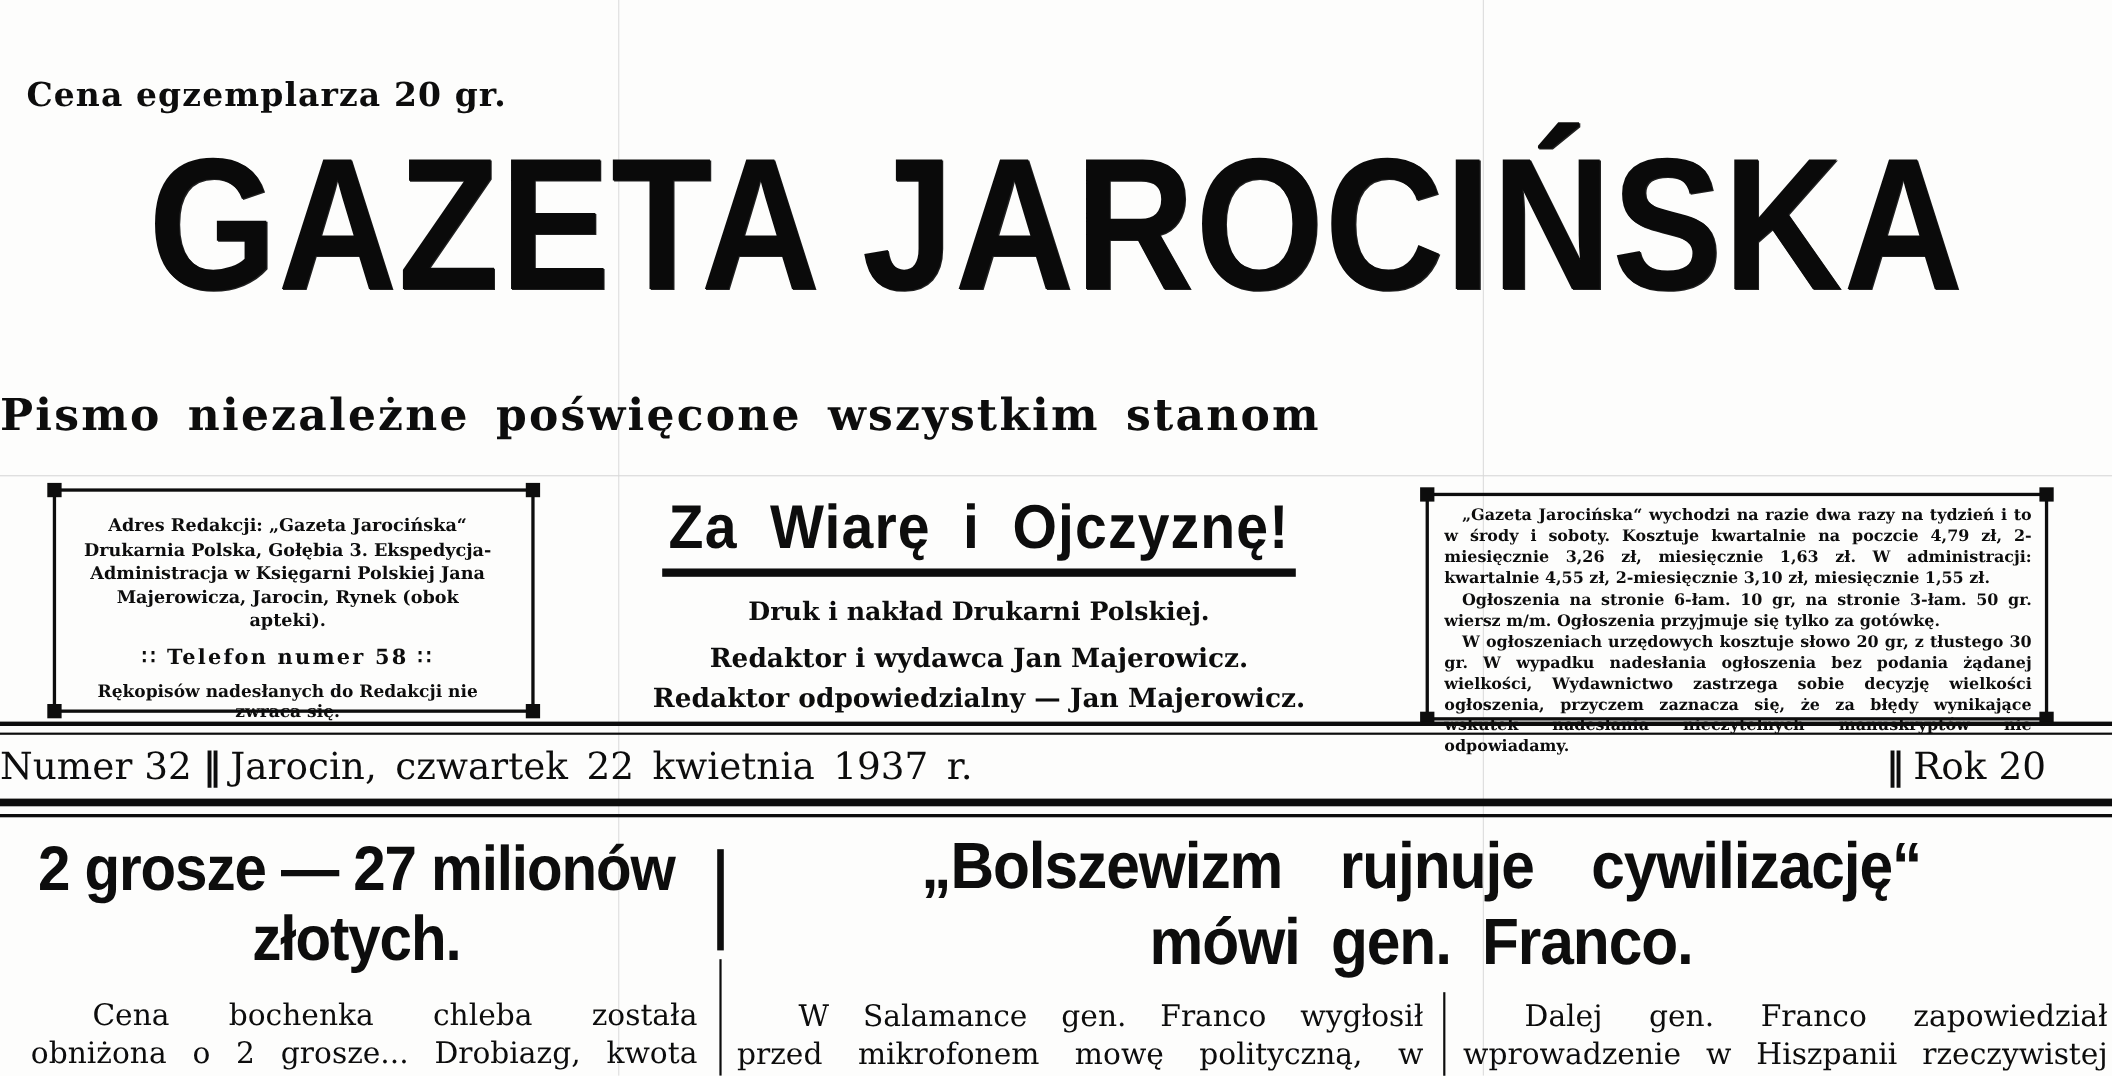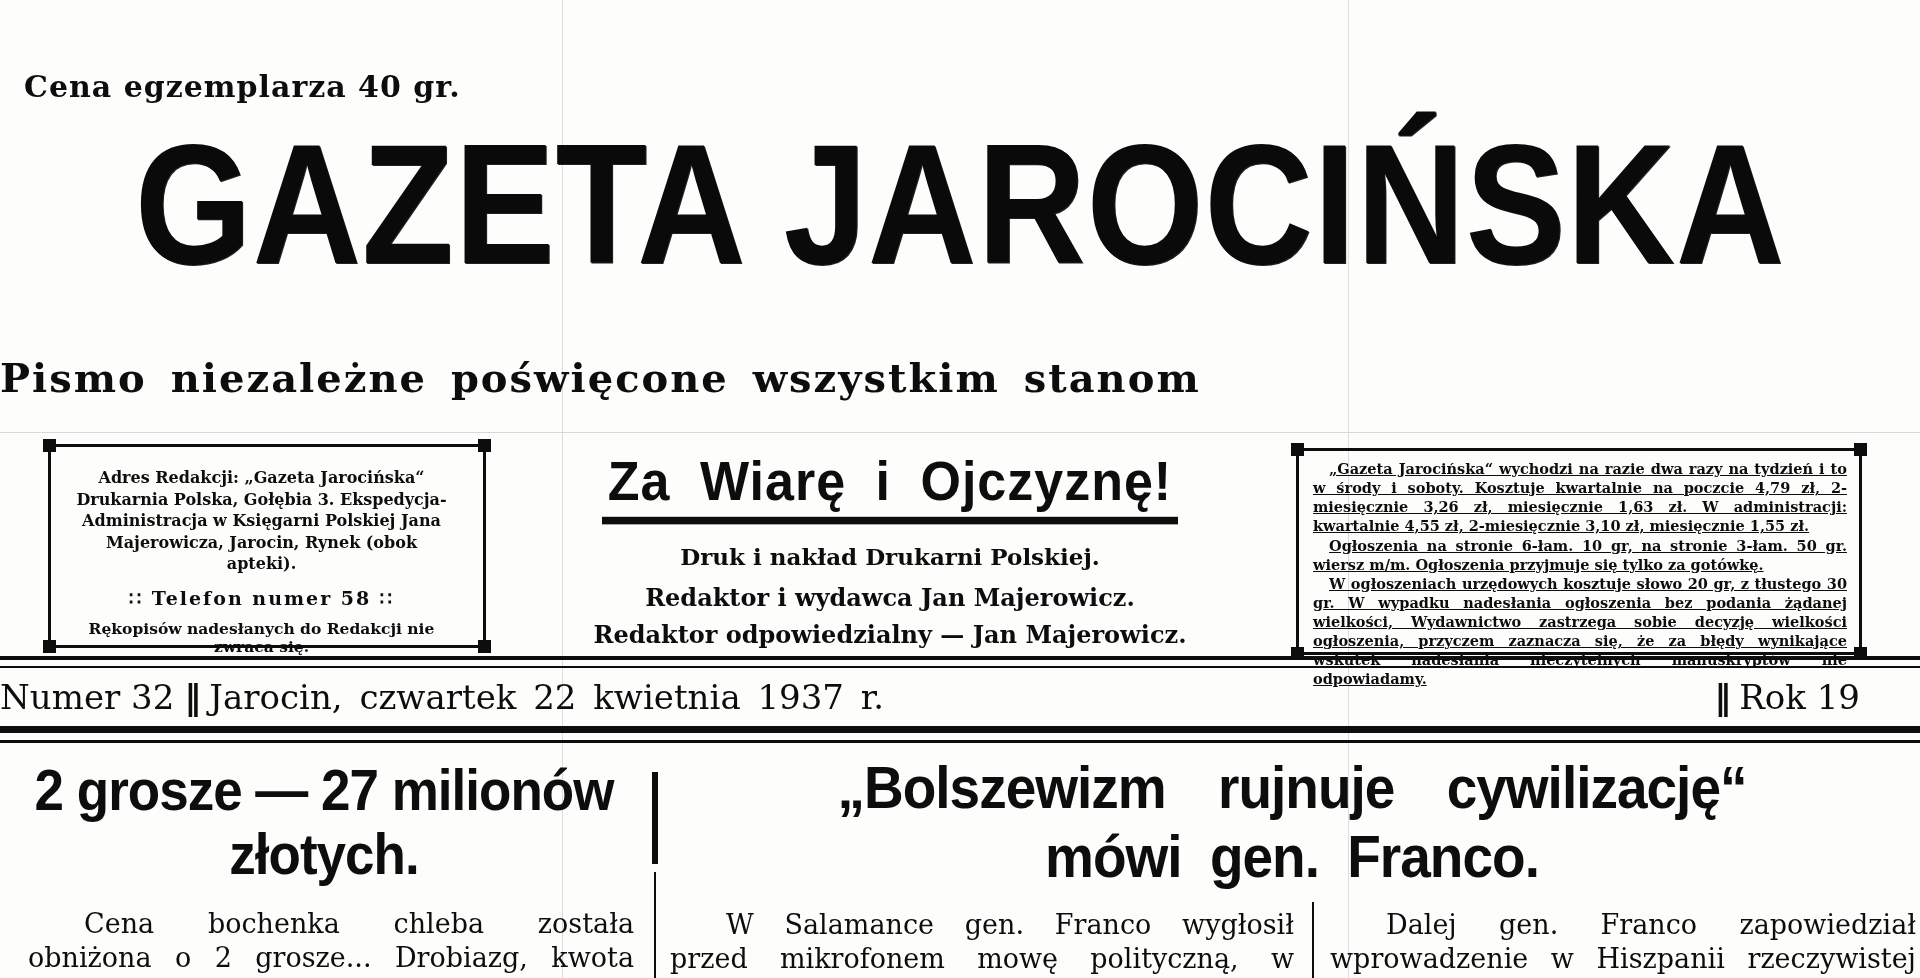--- a/index.html
+++ b/index.html
@@ -84,21 +84,20 @@
   }
   .imprint1 { margin-top:24px; font:bold 23px/1.2 "DejaVu Serif", serif; }
   .imprint2 { margin-top:13px; font:bold 24px/1.2 "DejaVu Serif", serif; }
   .imprint3 { margin-top:9px;  font:bold 24px/1.2 "DejaVu Serif", serif; }
 
   .subscription-box {
     left:1296px; top:448px; width:566px; height:207px;
     padding:8px 12px 6px 14px;
     font:bold 14.5px/1.32 "DejaVu Serif", serif;
     text-align:justify;
-    text-decoration:underline;
   }
   .subscription-box p { text-indent:16px; }
   .subscription-box p:first-child { text-indent:8px; }
 
   
   .rule-top {
     position:absolute; left:0; top:656px; width:1920px; height:12px;
     border-top:4px solid #0d0d0d; border-bottom:2px solid #0d0d0d;
   }
   .dateline {
@@ -182,21 +181,21 @@
     text-align:justify; text-indent:56px; word-spacing:7px;
   }
 </style>
 </head>
 <body>
 
 <div class="scanline-v a"></div>
 <div class="scanline-v b"></div>
 <div class="scanline-h"></div>
 
-<div class="price-note">Cena egzemplarza 40 gr.</div>
+<div class="price-note">Cena egzemplarza 20 gr.</div>
 
 <div class="masthead">GAZETA JAROCIŃSKA</div>
 
 <div class="subtitle">Pismo niezależne poświęcone wszystkim stanom</div>
 
 <div class="hbox address-box">
   <div class="corner tl"></div>
   <div class="corner tr"></div>
   <div class="corner bl"></div>
   <div class="corner br"></div>
@@ -221,21 +220,21 @@
   <p>Ogłoszenia na stronie 6-łam. 10 gr, na stronie 3-łam. 50 gr. wiersz m/m. Ogłoszenia przyjmuje się tylko za gotówkę.</p>
   <p>W ogłoszeniach urzędowych kosztuje słowo 20 gr, z tłustego 30 gr. W wypadku nadesłania ogłoszenia bez podania żądanej wielkości, Wydawnictwo zastrzega sobie decyzję wielkości ogłoszenia, przyczem zaznacza się, że za błędy wynikające wskutek nadesłania nieczytelnych manuskryptów nie odpowiadamy.</p>
 </div>
 
 <div class="rule-top"></div>
 <div class="dateline">
   <span class="issue">Numer 32</span>
   <span class="sep">‖</span>
   <span class="date">Jarocin, czwartek 22 kwietnia 1937 r.</span>
   <span class="sep">‖</span>
-  <span class="year">Rok 19</span>
+  <span class="year">Rok 20</span>
 </div>
 <div class="rule-bottom"></div>
 
 <div class="article-left">
   <div class="headline">
     <div>2 grosze — 27 milionów</div>
     <div>złotych.</div>
   </div>
   <p class="body">Cena bochenka chleba została obniżona o 2 grosze... Drobiazg, kwota — zdałoby się — znikoma, malutka.</p>
 </div>

